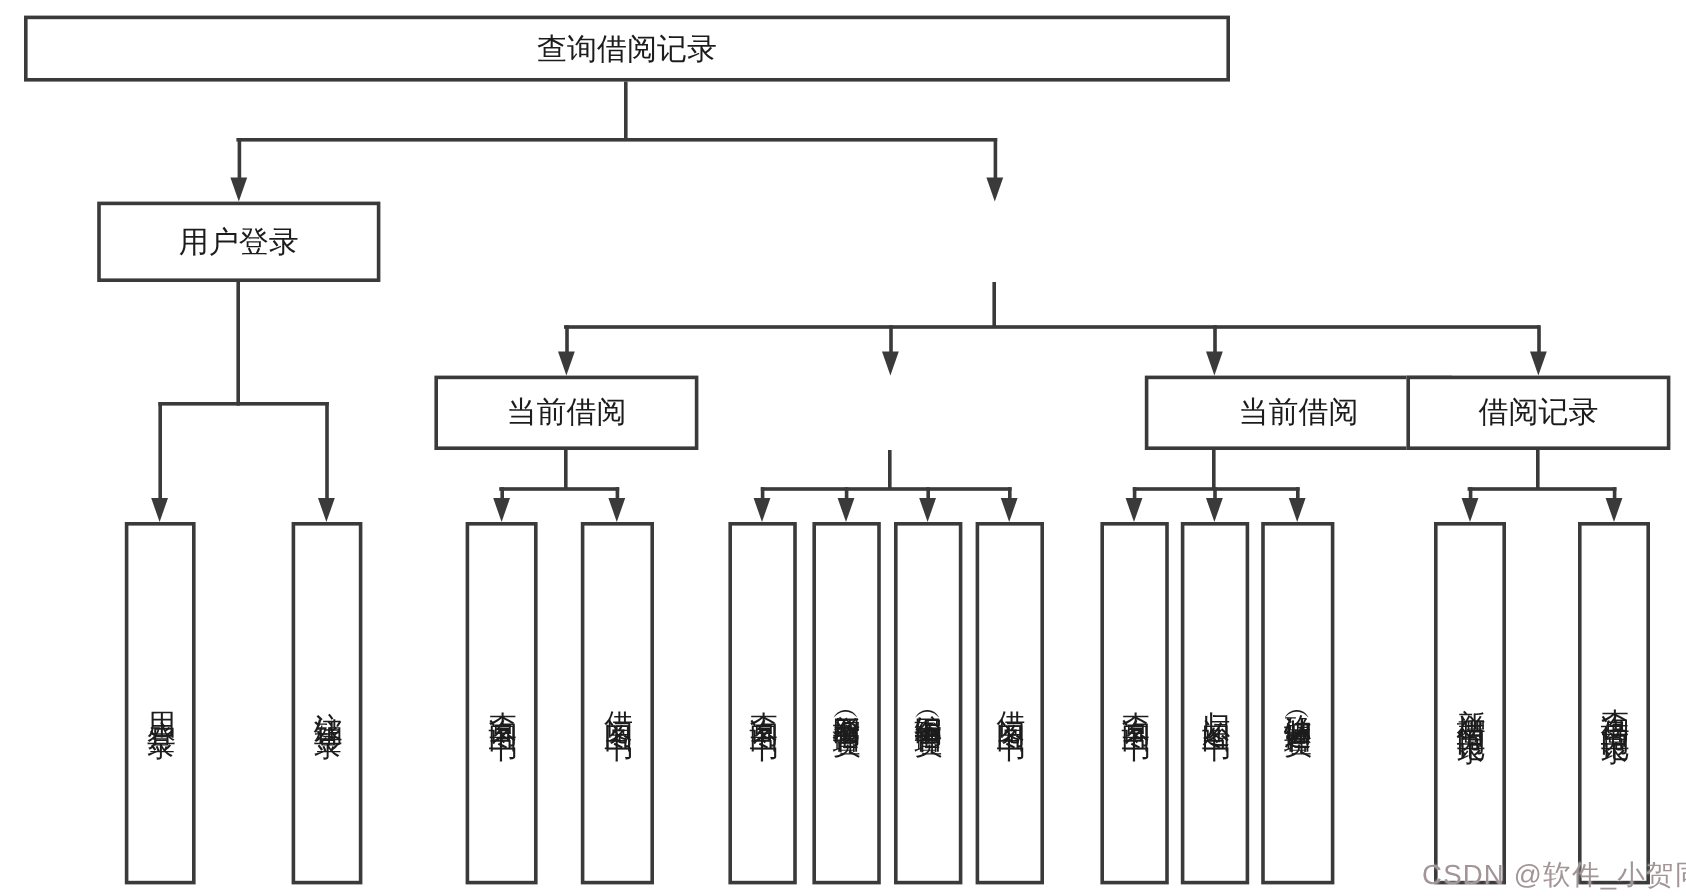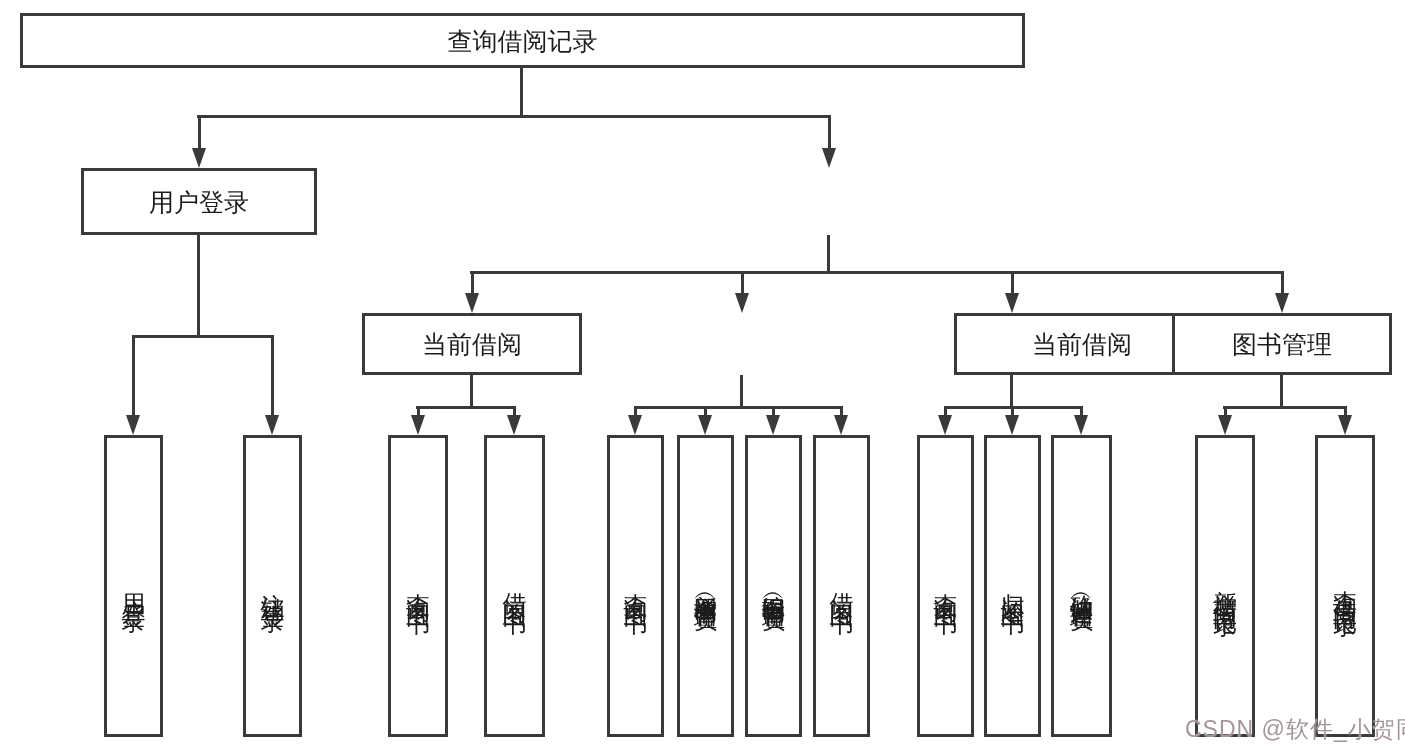--- a/index.html
+++ b/index.html
@@ -44,21 +44,21 @@
 <body>
 
 <div class="canvas">
 
   <div class="node" style="left:20px;top:13px;width:1005px;height:55px">查询借阅记录</div>
 
   <div class="node" style="left:81px;top:168px;width:236px;height:67px">用户登录</div>
 
   <div class="node" style="left:362px;top:313px;width:220px;height:62px">当前借阅</div>
   <div class="node" style="left:954px;top:313px;width:256px;height:62px">当前借阅</div>
-  <div class="node" style="left:1172px;top:313px;width:220px;height:62px">图书管理</div>
+  <div class="node" style="left:1172px;top:313px;width:220px;height:62px">借阅记录</div>
 
   <div class="node leaf" style="left:104px;top:435px;width:59px;height:302px">用户登录</div>
   <div class="node leaf" style="left:243px;top:435px;width:59px;height:302px">注销登录</div>
 
   <div class="node leaf" style="left:388px;top:435px;width:60px;height:302px">查询图书</div>
   <div class="node leaf" style="left:484px;top:435px;width:61px;height:302px">借阅图书</div>
 
   <div class="node leaf" style="left:607px;top:435px;width:57px;height:302px">查询图书</div>
   <div class="node leaf long" style="left:677px;top:435px;width:57px;height:302px">新增图书（管理员）</div>
   <div class="node leaf long" style="left:745px;top:435px;width:57px;height:302px">编辑图书（管理员）</div>

